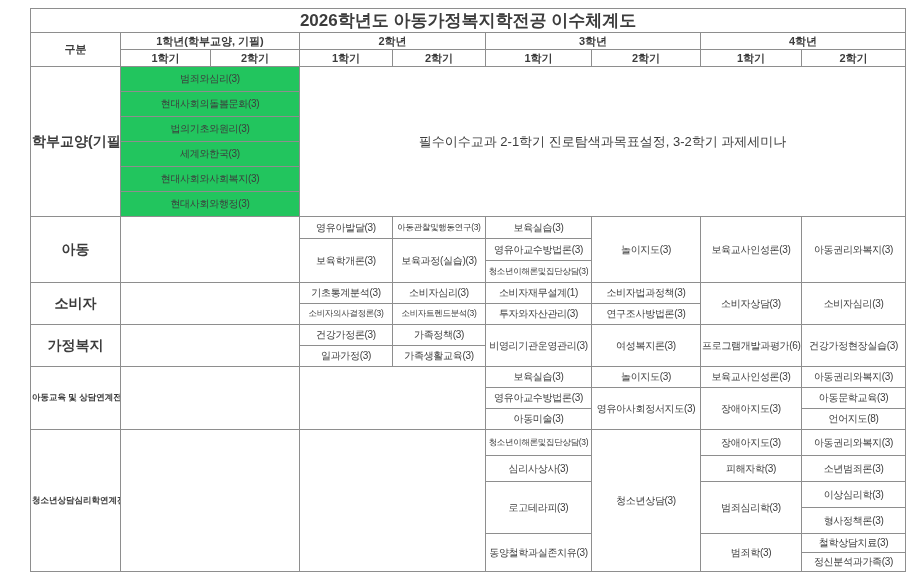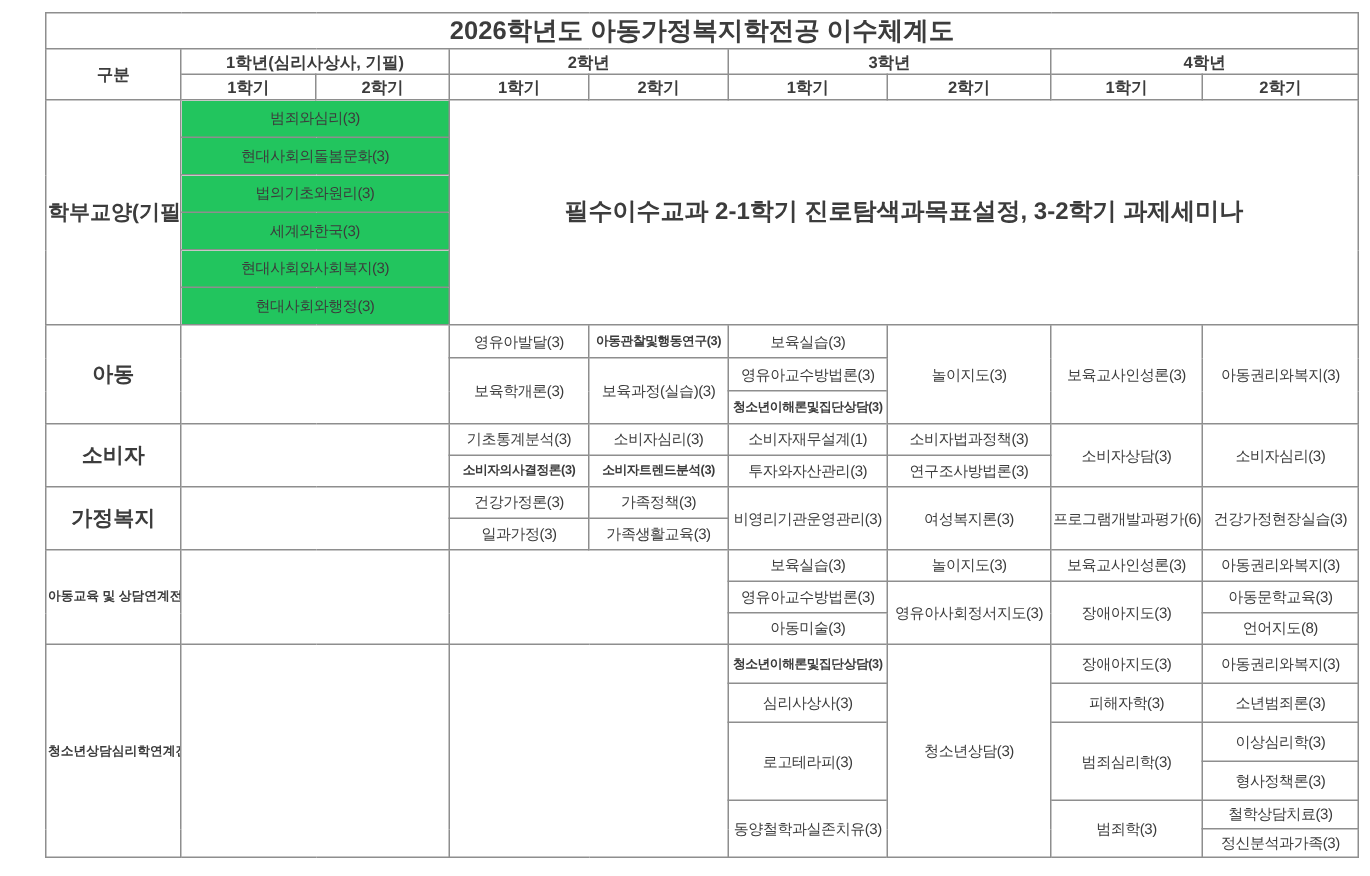--- a/index.html
+++ b/index.html
@@ -6,23 +6,23 @@
     font-family:"Liberation Sans","DejaVu Sans",sans-serif;}
   table.curr{position:absolute;left:30px;top:8px;width:875px;border-collapse:collapse;table-layout:fixed;}
   table.curr td{border:1px solid #8e8e8e;text-align:center;vertical-align:middle;
     color:#3c3c3c;padding:0 1px;overflow:hidden;white-space:nowrap;}
   td.title{font-weight:bold;font-size:17px;color:#2b2b2b;height:21px;}
   td.hdr{font-weight:bold;font-size:11px;color:#2b2b2b;background:#ffffff;}
   tr.hrow{height:17px;}
   td.lbl{font-weight:bold;font-size:14px;color:#2b2b2b;}
   td.lbl-sm{font-size:8.5px;}
   td.course{font-size:10px;letter-spacing:-0.3px;}
-  td.sm{font-size:8.5px;font-weight:bold;}
+  td.sm{font-size:8.5px;}
   td.green{background:#22c55e;}
-  td.note{font-size:16px;color:#3c3c3c;font-weight:bold;}
+  td.note{font-size:13px;color:#3c3c3c;}
   td.empty{background:#ffffff;}
   tr.h25{height:25px;}
   tr.h22{height:22px;}
   tr.h21{height:21px;}
   tr.h26{height:26px;}
   tr.h19{height:19px;}
 </style>
 </head>
 <body>
 
@@ -39,21 +39,21 @@
       <col style="width:104px">
   </colgroup>
 
   <tbody>
       <tr>
     <td colspan="9" class="title">2026학년도 아동가정복지학전공 이수체계도</td>
   </tr>
 
   <tr class="hrow">
     <td rowspan="2" class="hdr">구분</td>
-    <td colspan="2" class="hdr">1학년(심리사상사, 기필)</td>
+    <td colspan="2" class="hdr">1학년(학부교양, 기필)</td>
     <td colspan="2" class="hdr">2학년</td>
     <td colspan="2" class="hdr">3학년</td>
     <td colspan="2" class="hdr">4학년</td>
   </tr>
 
   <tr class="hrow">
     <td class="hdr">1학기</td>
     <td class="hdr">2학기</td>
     <td class="hdr">1학기</td>
     <td class="hdr">2학기</td>

